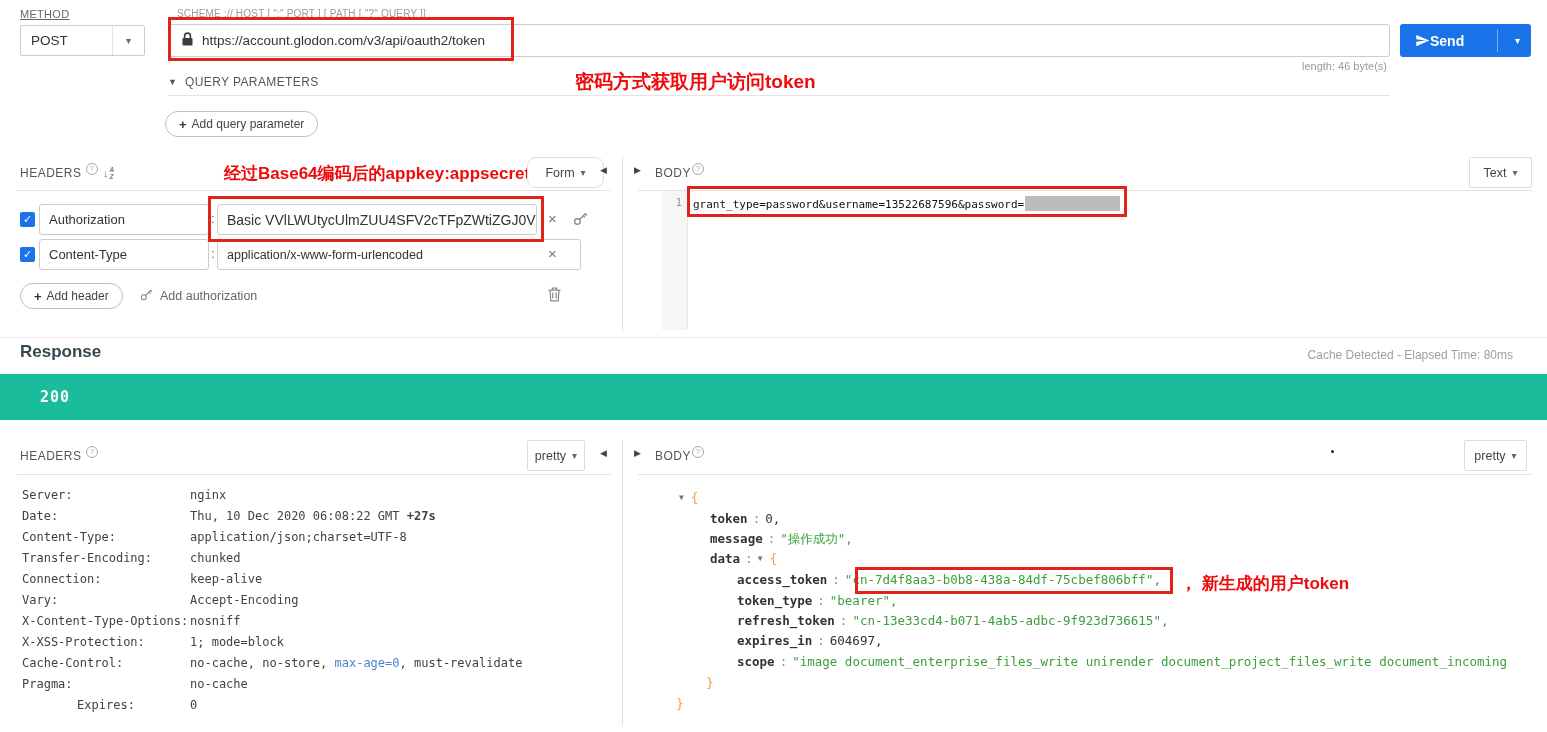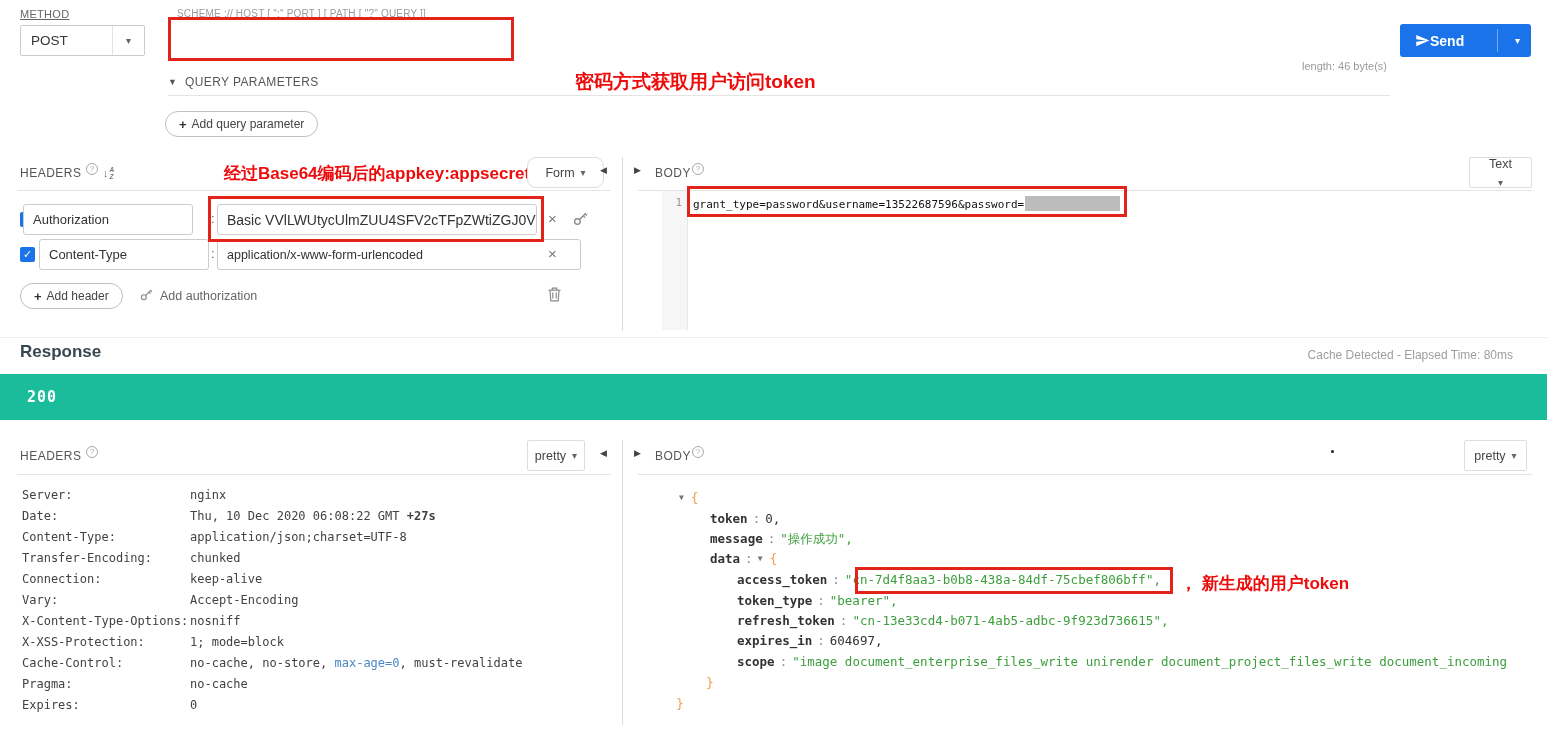--- a/index.html
+++ b/index.html
@@ -70,21 +70,21 @@
             border-right:1px solid #e8e8e8; }
   .gutter .ln { position:absolute; right:5px; top:5px; font-size:11px; color:#999; }
   .code-line { position:absolute; left:693px; top:196px; font-size:11px; color:#111; white-space:nowrap; }
   .redacted { display:inline-block; width:95px; height:15px; background:#bcbcbc; vertical-align:-3px; margin-left:1px; }
 
   
   .resp-top-hr { left:0; top:337px; width:1547px; background:#ececec; }
   .resp-title { position:absolute; left:20px; top:342px; font-size:17px; font-weight:600; color:#37474f; }
   .cache-info { position:absolute; right:34px; top:348px; font-size:12px; color:#9e9e9e; }
   .status-bar { position:absolute; left:0; top:374px; width:1547px; height:46px; background:#1abc9c; }
-  .status-code { position:absolute; left:27px; top:0; line-height:46px; color:#fff; font-size:15px;
+  .status-code { position:absolute; left:40px; top:0; line-height:46px; color:#fff; font-size:15px;
                  font-weight:bold; letter-spacing:1px;text-align:center; }
 
   .resp-kv { position:absolute; left:22px; font-size:12px; color:#424242; white-space:nowrap; }
   .resp-kv .k { display:inline-block; width:168px; }
   .resp-kv .b { font-weight:bold; }
   .resp-kv .lnk { color:#4a86c8; }
 
   
   .jline { position:absolute; font-size:12.5px; white-space:nowrap; font-family:"DejaVu Sans Mono","Liberation Mono",monospace; }
   .jkey { font-weight:bold; color:#333; }
@@ -105,20 +105,27 @@
 
   <div class="method-select">
     <span class="mval">POST</span>
     <span class="mcaret">
         <span class="caret">▾</span>
       </span>
   </div>
 
   <div class="url-hint">SCHEME :// HOST [ ":" PORT ] [ PATH [ "?" QUERY ]]</div>
 
+  <div class="url-field">
+    <span><svg width="11" height="14" viewBox="0 0 11 14">
+          <rect x="0.5" y="6" width="10" height="7.5" rx="1" fill="#3c3c3c"></rect>
+          <path d="M2.6 6V4a2.9 2.9 0 0 1 5.8 0v2" fill="none" stroke="#3c3c3c" stroke-width="1.6"></path>
+        </svg></span>
+    <span>https://account.glodon.com/v3/api/oauth2/token</span>
+  </div>
   <div class="redbox" style="left:168px; top:17px; width:346px; height:44px;"></div>
 
   <div class="send-btn">
     <svg width="15" height="15" viewBox="0 0 24 24" fill="#ffffff">
         <path d="M2 21l21-9L2 3v7l15 2-15 2z"></path>
       </svg>
     <span class="lbl">Send</span>
     <span class="send-divider"></span>
     <span class="send-caret">▾</span>
   </div>
@@ -147,21 +154,21 @@
       </span>
   </div>
   <div class="annotation" style="left:224px; top:162px; font-size:17px;">经过Base64编码后的appkey:appsecret</div>
   <div class="drop-btn" style="left:527px; top:157px; width:77px; height:31px;border-radius:9px;">
     <span>Form</span>
     <span class="caret">▾</span>
   </div>
   <div class="hr" style="left:17px; top:190px; width:594px;"></div>
 
   <div class="checkbox" style="left:20px; top:212px;"><span>✓</span></div>
-  <div class="tinput" style="left:23px; top:204px; width:170px;">
+  <div class="tinput" style="left:39px; top:204px; width:170px;">
       <span>Authorization</span>
     </div>
   <div class="colon-sep" style="left:211px; top:211px;">:</div>
   <div class="tinput" style="left:217px; top:204px; width:320px; font-size:14px;">
       <span>Basic VVlLWUtycUlmZUU4SFV2cTFpZWtiZGJ0VE</span>
     </div>
   <div class="redbox" style="left:208px; top:196px; width:336px; height:46px;"></div>
   <div class="x-btn" style="left:548px; top:211px;">×</div>
   <div class="key-icon" style="left:573px; top:211px;">
     <svg width="15" height="15" viewBox="0 0 17 17">
@@ -205,21 +212,21 @@
         </g>
       </svg>
   </div>
 
   <span class="collapse-arrow" style="left:600px; top:165px;">◀</span>
   <div class="vline" style="left:622px; top:157px; height:174px;"></div>
   <span class="collapse-arrow" style="left:634px; top:165px;">▶</span>
 
   <div class="sec-label" style="left:655px; top:166px;">BODY</div>
   <div class="q-icon" style="left:692px; top:163px;"><span>?</span></div>
-  <div class="drop-btn" style="left:1469px; top:157px; width:63px; height:31px;flex-direction:column;">
+  <div class="drop-btn" style="left:1469px; top:157px; width:63px; height:31px;">
     <span>Text</span>
     <span class="caret">▾</span>
   </div>
   <div class="hr" style="left:638px; top:190px; width:894px;"></div>
 
   <div class="gutter">
     <span class="ln mono">1</span>
   </div>
   <div class="code-line mono">
     <span>grant_type=password&amp;username=13522687596&amp;password=</span><span class="redacted"></span>
@@ -245,21 +252,21 @@
   <div class="resp-kv mono" style="top:488px;"><span class="k">Server:</span><span>nginx</span></div>
   <div class="resp-kv mono" style="top:509px;"><span class="k">Date:</span><span>Thu, 10 Dec 2020 06:08:22 GMT </span><span class="b">+27s</span></div>
   <div class="resp-kv mono" style="top:530px;"><span class="k">Content-Type:</span><span>application/json;charset=UTF-8</span></div>
   <div class="resp-kv mono" style="top:551px;"><span class="k">Transfer-Encoding:</span><span>chunked</span></div>
   <div class="resp-kv mono" style="top:572px;"><span class="k">Connection:</span><span>keep-alive</span></div>
   <div class="resp-kv mono" style="top:593px;"><span class="k">Vary:</span><span>Accept-Encoding</span></div>
   <div class="resp-kv mono" style="top:614px;"><span class="k">X-Content-Type-Options:</span><span>nosniff</span></div>
   <div class="resp-kv mono" style="top:635px;"><span class="k">X-XSS-Protection:</span><span>1; mode=block</span></div>
   <div class="resp-kv mono" style="top:656px;"><span class="k">Cache-Control:</span><span>no-cache, no-store, </span><span class="lnk">max-age=0</span><span>, must-revalidate</span></div>
   <div class="resp-kv mono" style="top:677px;"><span class="k">Pragma:</span><span>no-cache</span></div>
-  <div class="resp-kv mono" style="top:698px;"><span class="k">Expires:</span><span>0</span></div>
+  <div class="resp-kv mono" style="top:698px;text-align:center;"><span class="k">Expires:</span><span>0</span></div>
 
   <span class="collapse-arrow" style="left:600px; top:448px;">◀</span>
   <div class="vline" style="left:622px; top:440px; height:285px;"></div>
   <span class="collapse-arrow" style="left:634px; top:448px;">▶</span>
 
   <div class="sec-label" style="left:655px; top:449px;">BODY</div>
   <div class="q-icon" style="left:692px; top:446px;"><span>?</span></div>
   <div class="stray-dot"></div>
   <div class="drop-btn" style="left:1464px; top:440px; width:63px; height:31px;">
     <span>pretty</span>

